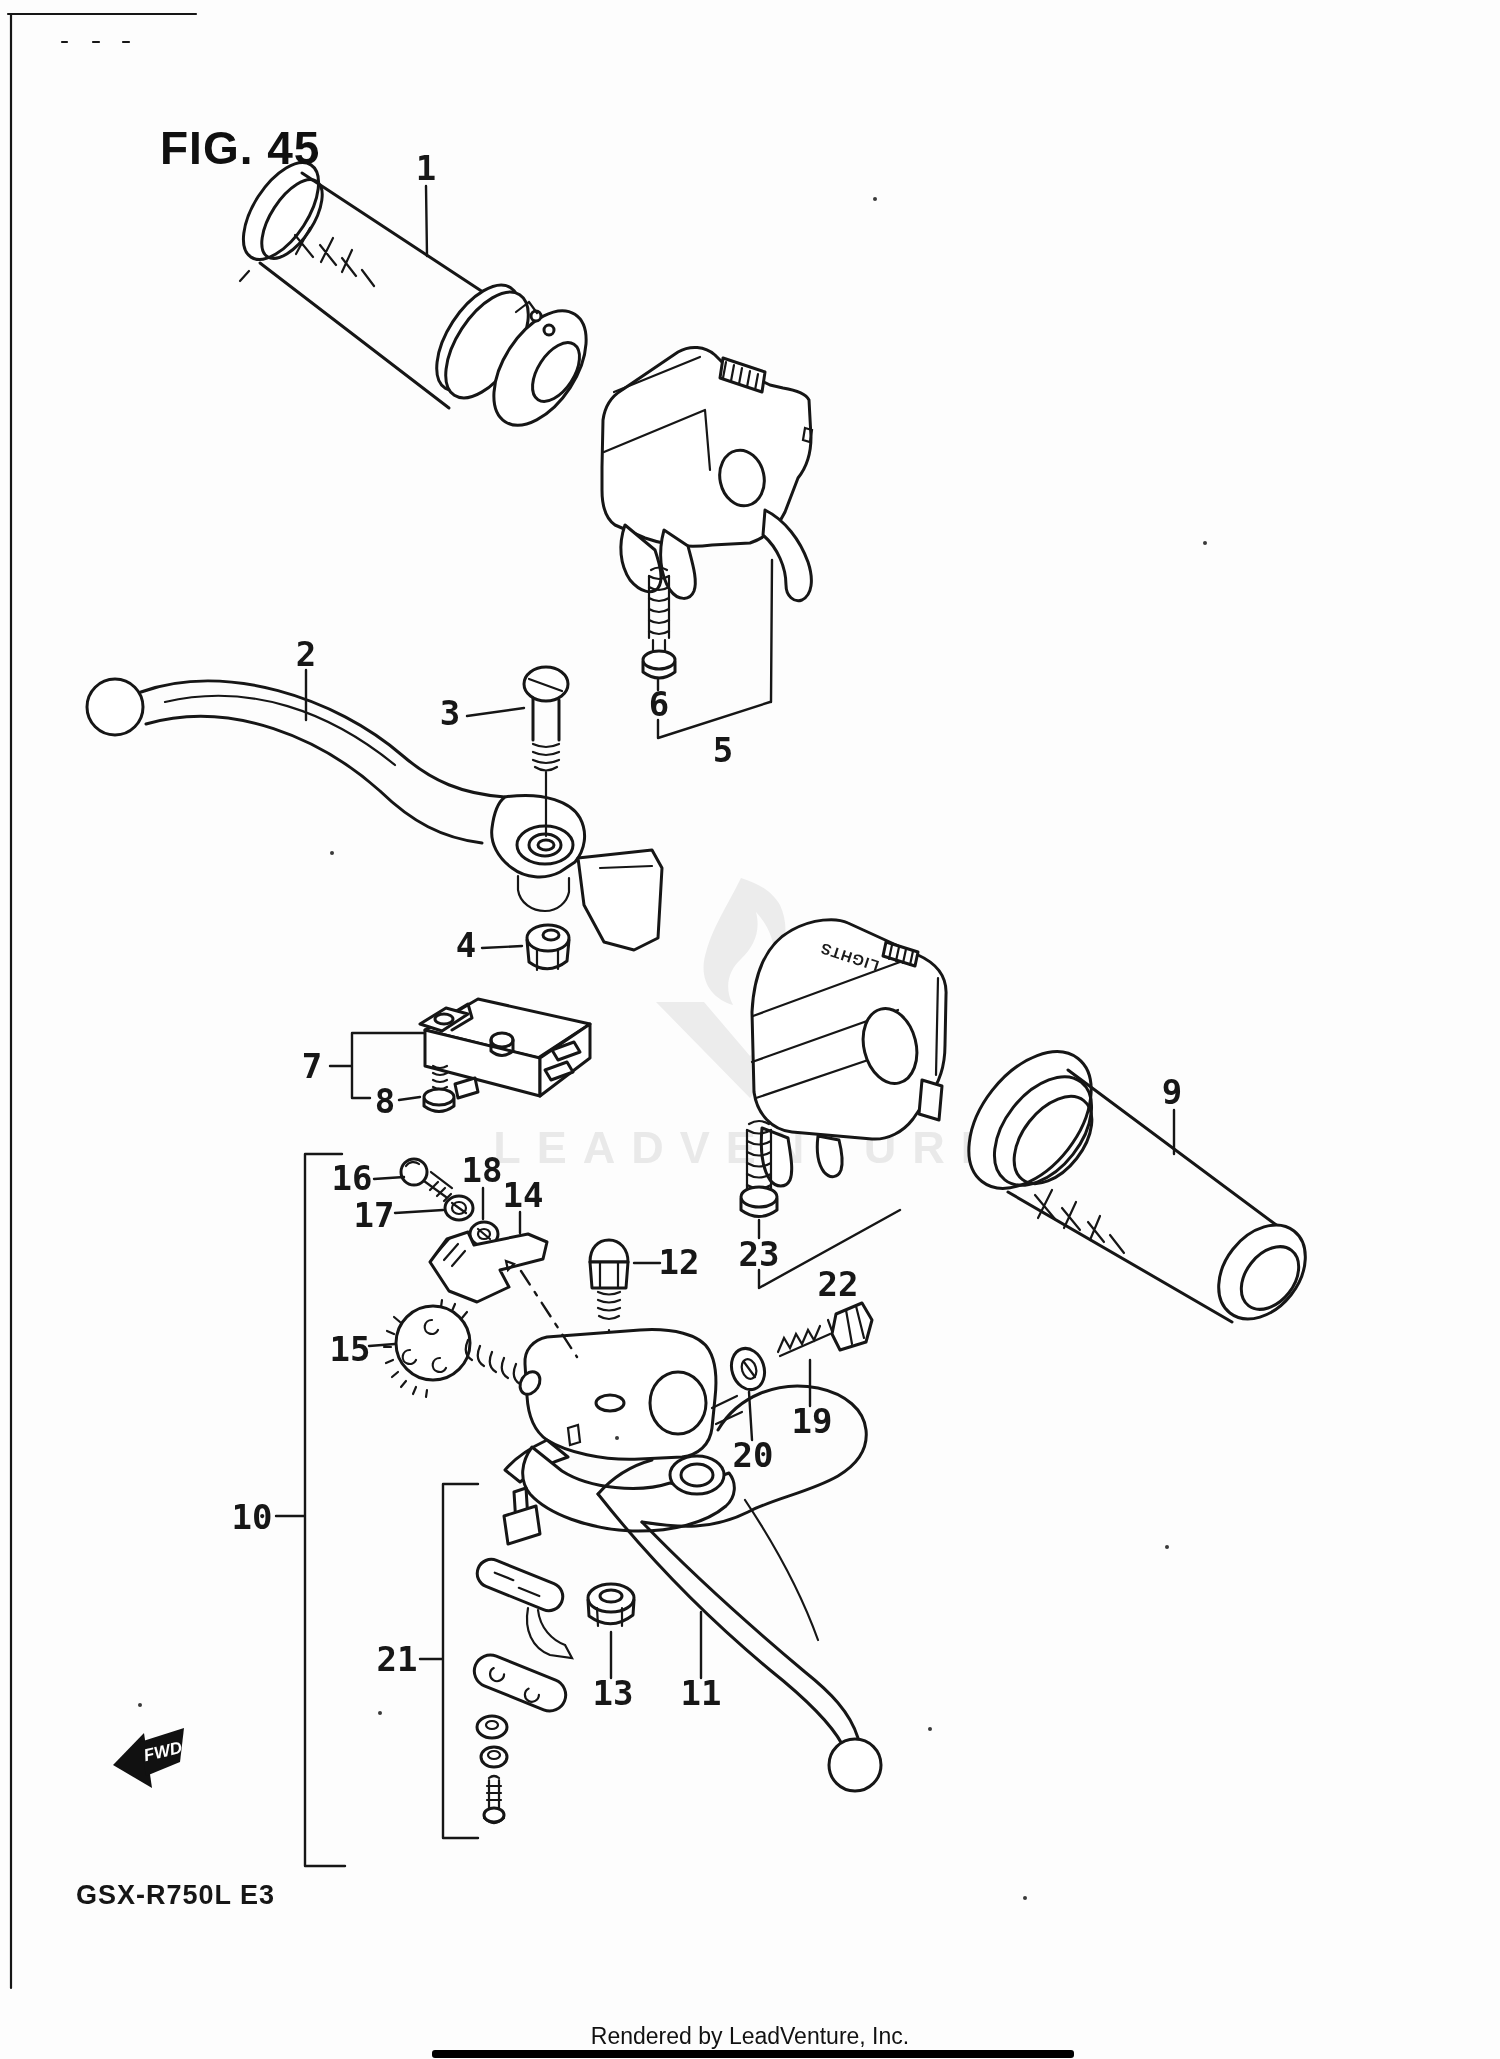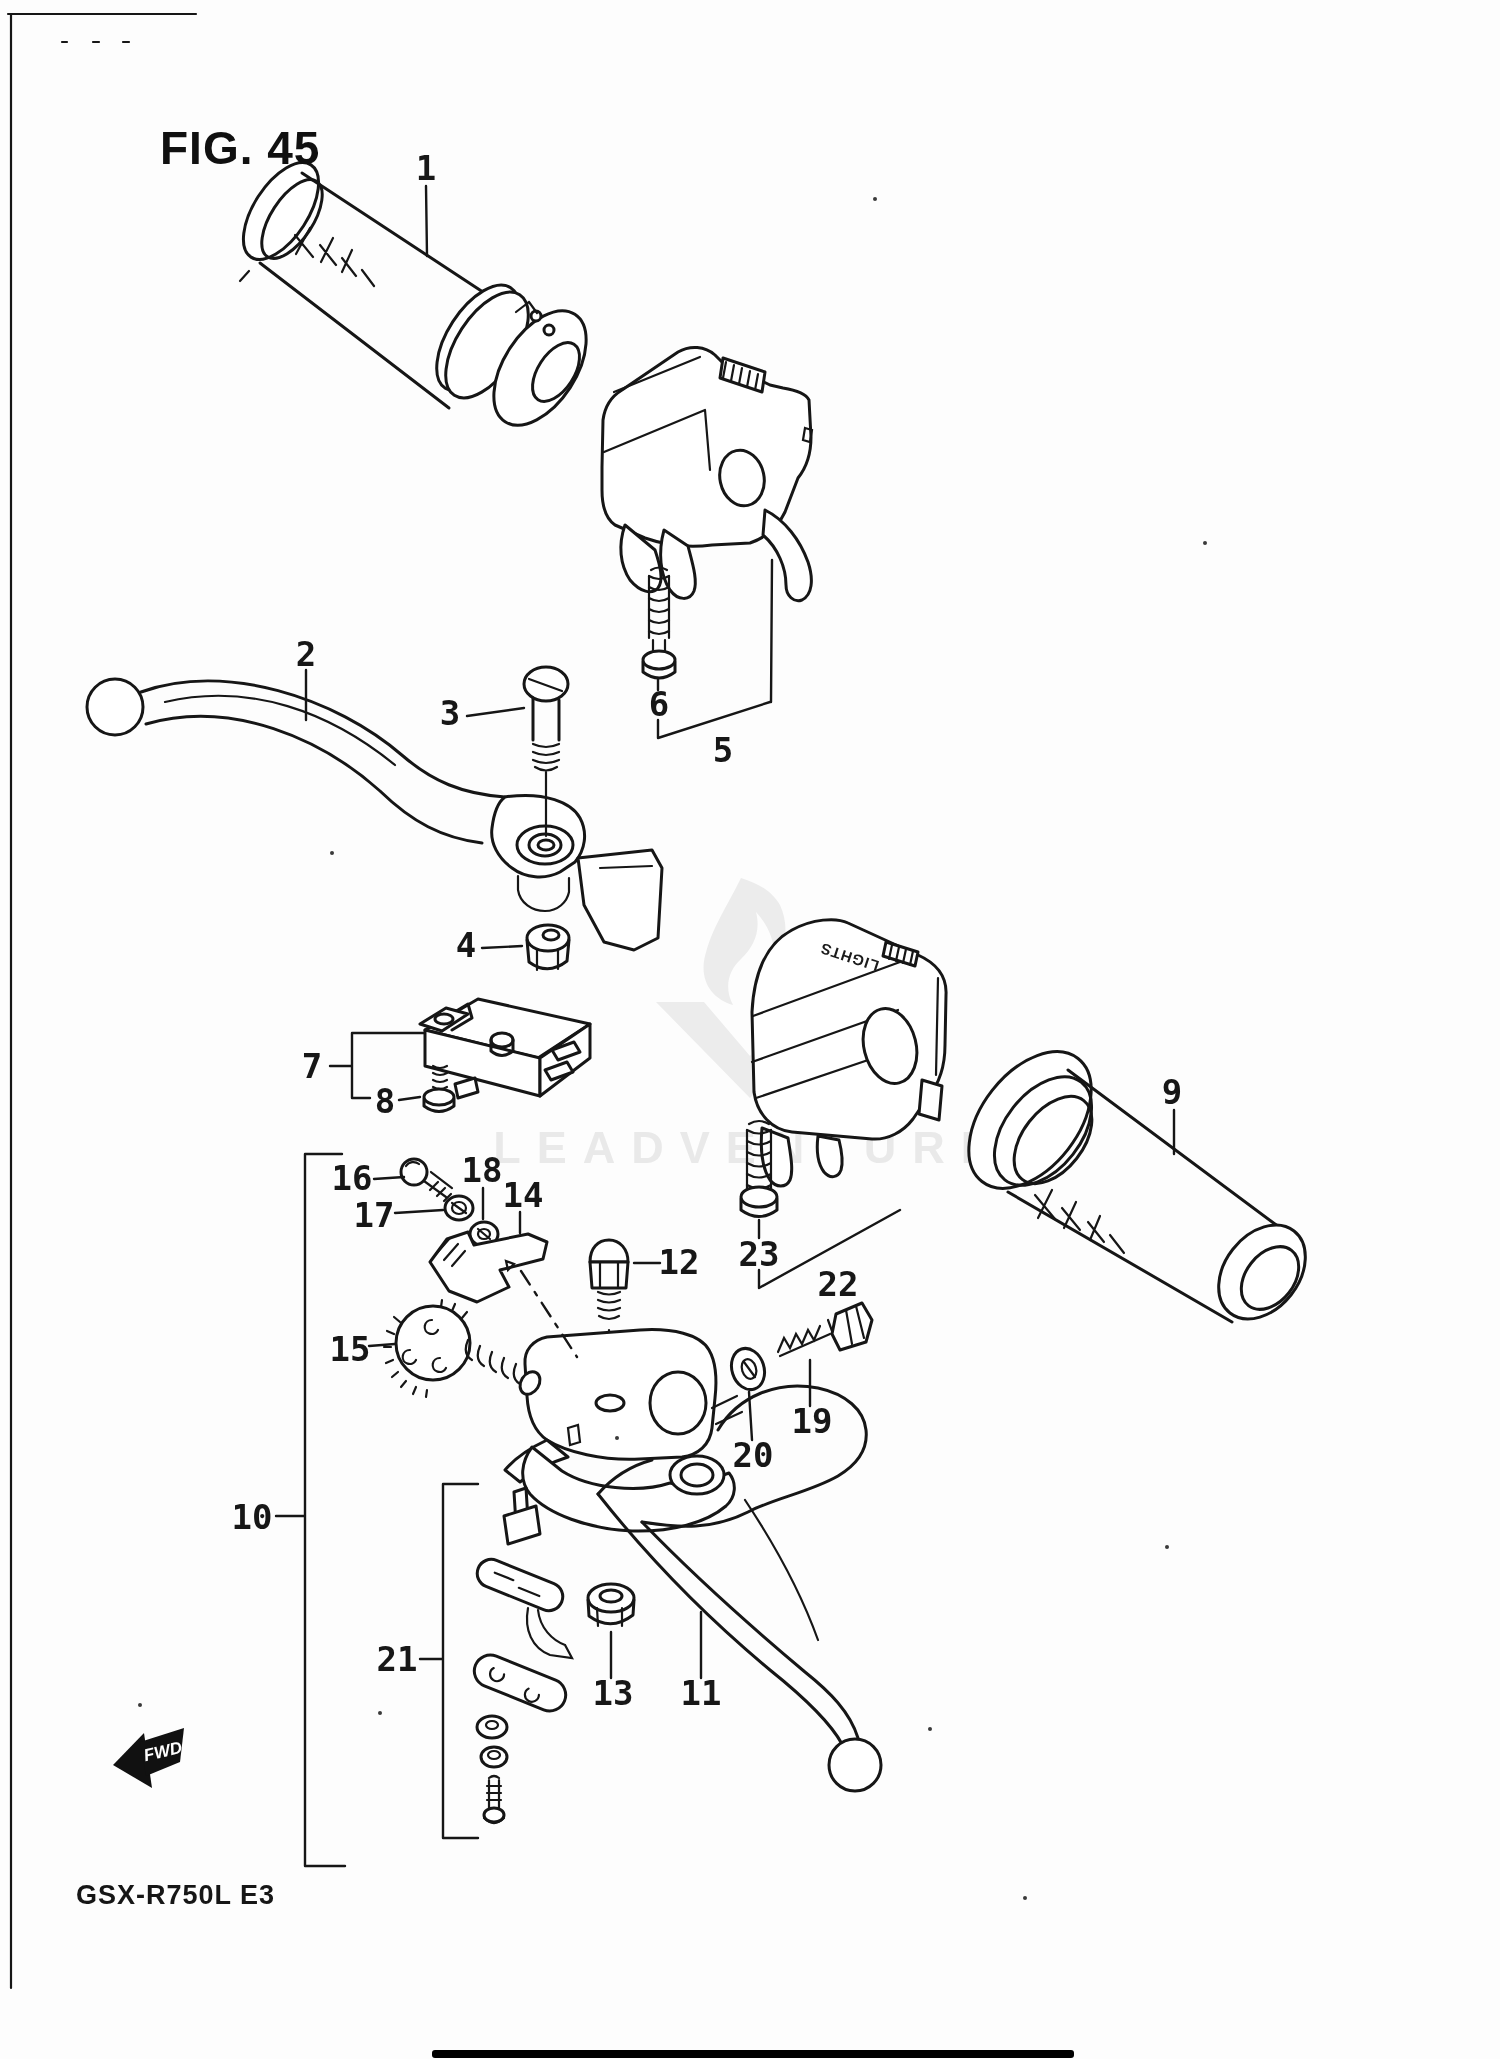--- a/index.html
+++ b/index.html
@@ -342,15 +342,16 @@
     <circle class="speck" cx="930" cy="1729" r="2"></circle>
     <circle class="speck" cx="1205" cy="543" r="2"></circle>
     <circle class="speck" cx="140" cy="1705" r="2"></circle>
     <circle class="speck" cx="380" cy="1713" r="2"></circle>
     <path class="thin" d="M240,281 L249,271"></path>
   </g>
 </svg>
 
 <div class="fig-title">FIG. 45</div>
 <div class="model-code">GSX-R750L E3</div>
+<div class="footer-credit">Rendered by LeadVenture, Inc.</div>
 <div class="bottom-bar"></div>
 
 </div>
 
 </body></html>

